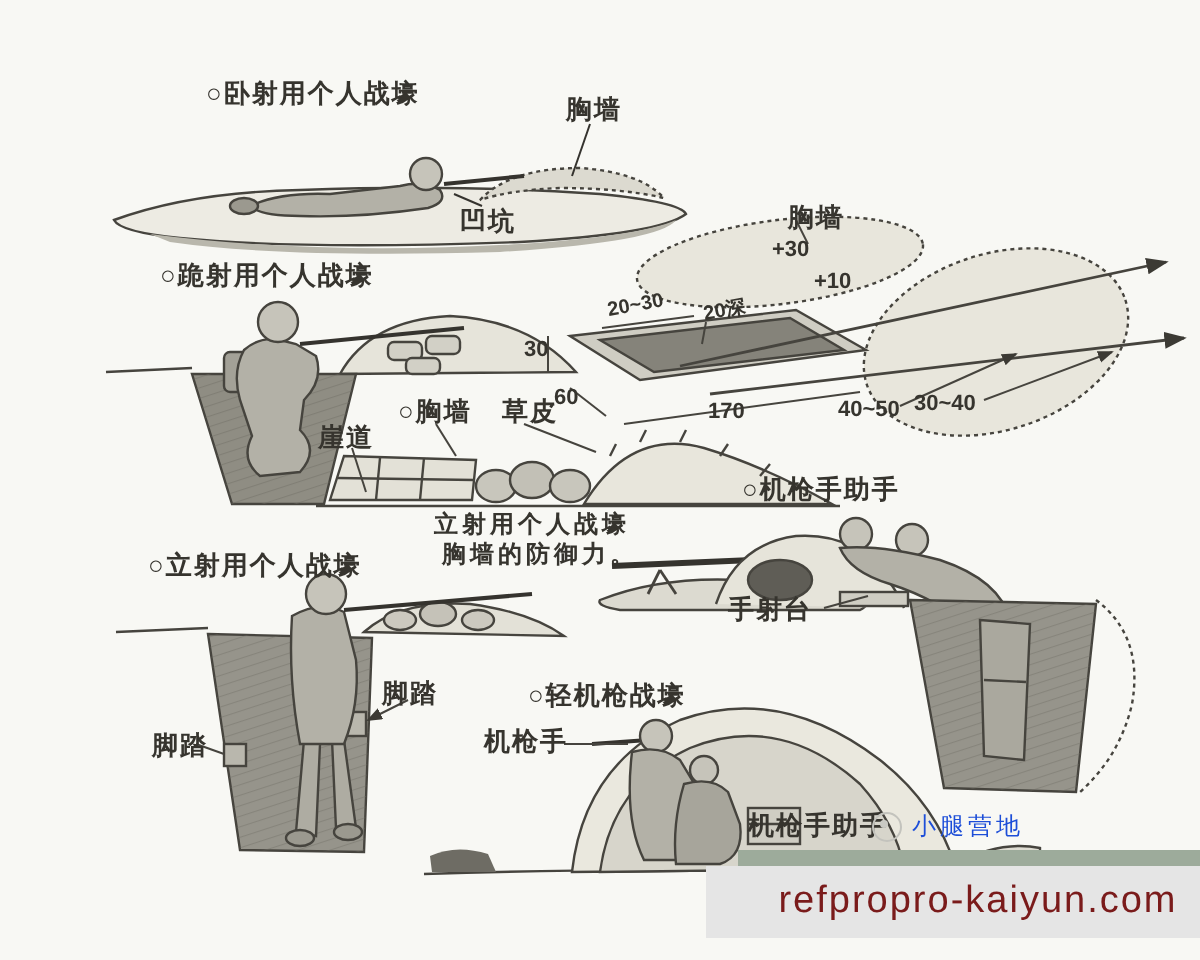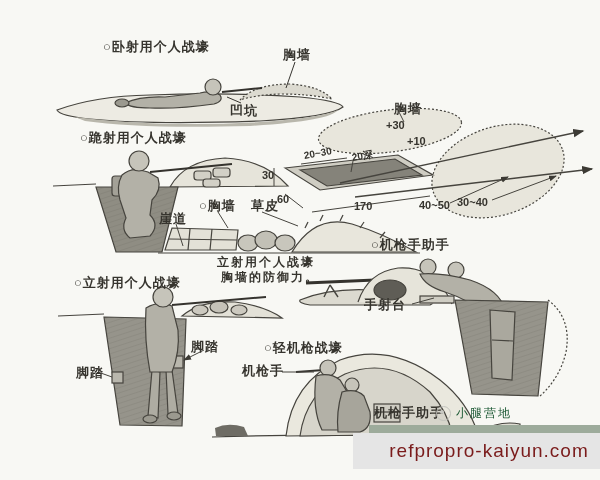--- a/index.html
+++ b/index.html
@@ -13,21 +13,21 @@
   .lbl{
     position:absolute;color:#36342e;font-weight:700;font-size:13px;
     letter-spacing:1px;white-space:nowrap;line-height:1.1;
   }
   .title{font-size:13px;}
   .dim{font-size:11px;letter-spacing:0;}
   .dim-sm{font-size:10px;letter-spacing:0;}
   .rot{transform:rotate(-10deg);transform-origin:left center;}
   .caption{font-size:12px;letter-spacing:2px;}
   .watermark{
-    position:absolute;left:456px;top:405px;color:#14532d;font-size:12px;
+    position:absolute;left:456px;top:405px;color:#1d4ed8;font-size:12px;
     font-weight:400;letter-spacing:2px;
   }
   .wm-icon{
     position:absolute;left:436px;top:406px;width:13px;height:13px;
     border:1.5px solid #c3c3bd;border-radius:50%;
   }
   .wm-icon::after{
     content:"";position:absolute;left:3px;top:3px;width:4px;height:4px;
     border-radius:50%;background:#c9c9c3;
   }

